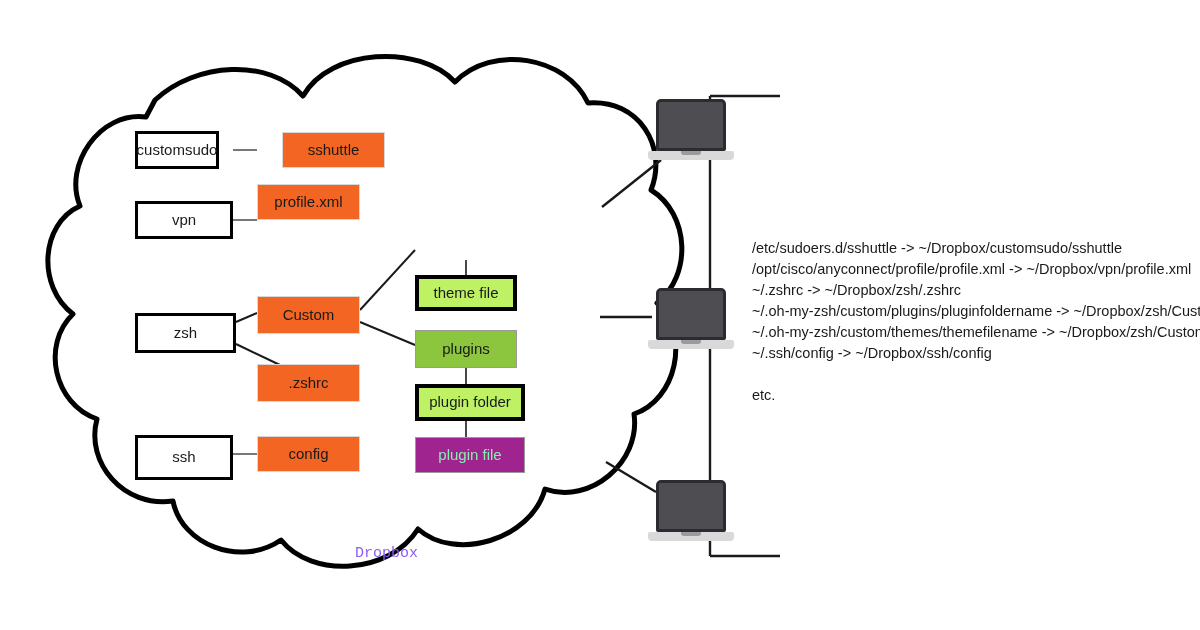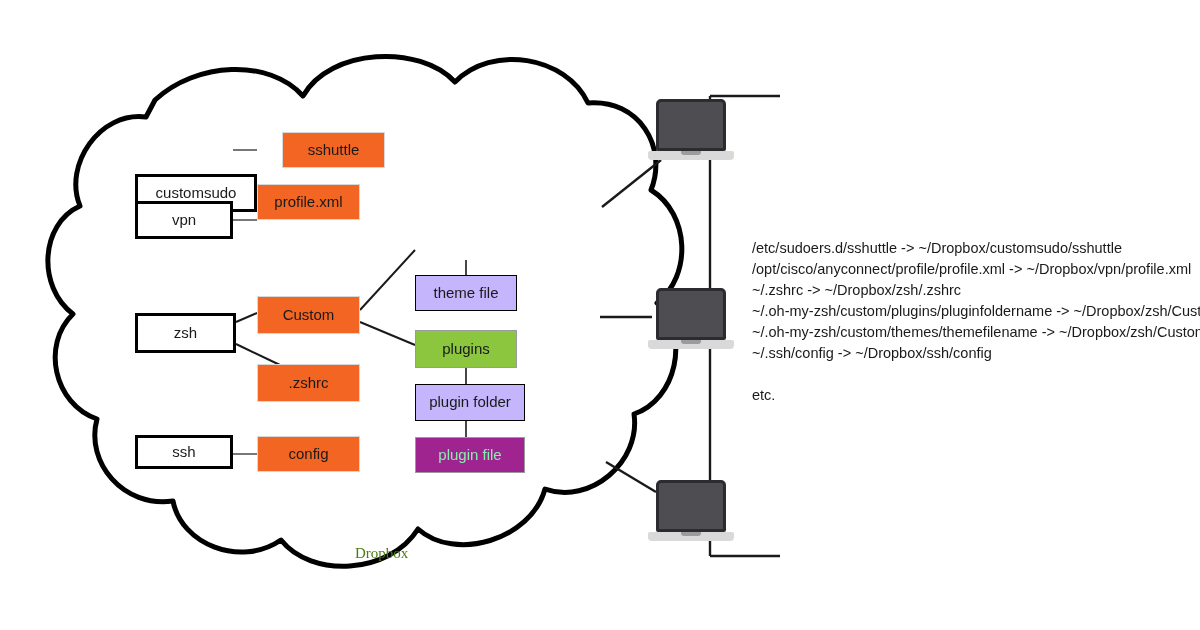--- a/index.html
+++ b/index.html
@@ -44,33 +44,33 @@
   }
   .box-orange {
     background: #F26522;
     border: 1px solid #d8d8d8;
   }
   .box-green {
     background: #8CC63E;
     border: 1px solid #9a9a9a;
   }
   .box-blue {
-    background: #c4b5fd;
-    border: 1px solid #000000;
+    background: #bef264;
+    border: 4px solid #000000;
   }
   .box-purple {
     background: #A0248F;
     border: 1px solid #9a9a9a;
   }
   .box-purple > span { color: #86efac; }
   .cloud-label {
     position: absolute;
-    font-family: Liberation Serif, serif;
+    font-family: Liberation Mono, monospace;
     font-size: 15px;
-    color: #4d7c0f;
+    color: #8b5cf6;
     white-space: nowrap;
     text-align: right;
   }
   .laptop {
     position: absolute;
     width: 86px;
     height: 66px;
   }
   .laptop-lid {
     position: absolute;
@@ -165,33 +165,33 @@
 
     <line x1="606" y1="462" x2="656" y2="492" stroke="#1a1a1a" stroke-width="2.4"></line>
 
     <line x1="710" y1="96" x2="710" y2="556" stroke="#1a1a1a" stroke-width="2.4"></line>
 
     <line x1="710" y1="96" x2="780" y2="96" stroke="#1a1a1a" stroke-width="2.4"></line>
 
     <line x1="710" y1="556" x2="780" y2="556" stroke="#1a1a1a" stroke-width="2.4"></line>
   </svg>
 
-  <div class="node-box box-white" style="left:135px; top:131px; width:122px; height:38px;margin-top:43px;">
+  <div class="node-box box-white" style="left:135px; top:131px; width:84px; height:38px;">
     <span>customsudo</span>
   </div>
 
   <div class="node-box box-white" style="left:135px; top:201px; width:98px; height:38px;">
     <span>vpn</span>
   </div>
 
   <div class="node-box box-white" style="left:135px; top:313px; width:101px; height:40px;">
     <span>zsh</span>
   </div>
 
-  <div class="node-box box-white" style="left:135px; top:435px; width:98px; height:34px;">
+  <div class="node-box box-white" style="left:135px; top:435px; width:98px; height:45px;">
     <span>ssh</span>
   </div>
 
   <div class="node-box box-orange" style="left:257px; top:132px; width:103px; height:36px;margin-left:25px;">
     <span>sshuttle</span>
   </div>
 
   <div class="node-box box-orange" style="left:257px; top:184px; width:103px; height:36px;">
     <span>profile.xml</span>
   </div>

